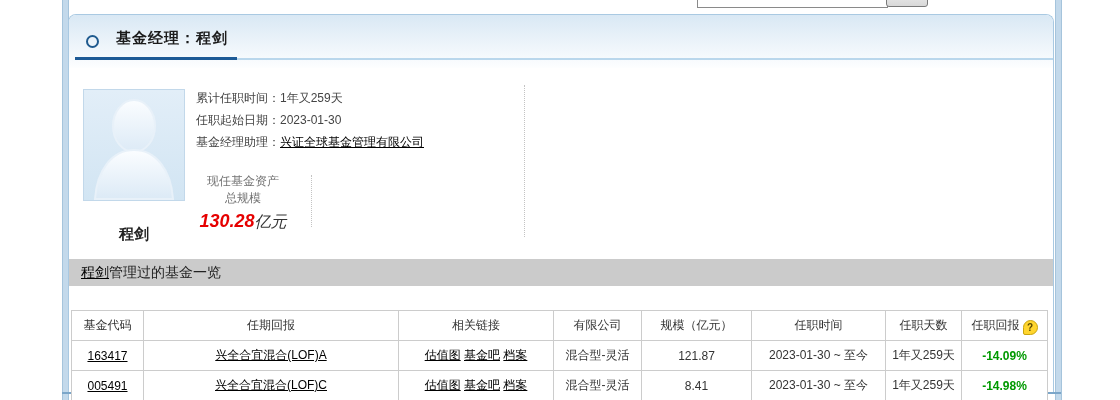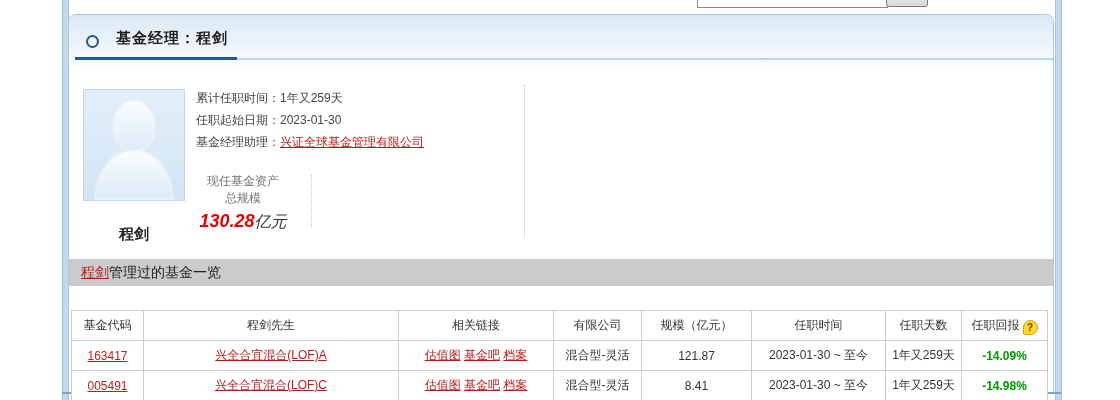--- a/index.html
+++ b/index.html
@@ -25,21 +25,21 @@
   .box-header{position:absolute;left:0;top:0;right:0;height:53px;background:linear-gradient(#d9e8f4,#fdfeff);border-radius:7px 7px 0 0;}
   .ring-icon{position:absolute;left:17px;top:20px;width:9px;height:9px;border:2px solid #1f5a8e;border-radius:50%;background:transparent;}
   .box-title{position:absolute;left:37px;top:14px;font-size:15px;font-weight:bold;color:#1c1c1c;letter-spacing:1px;margin-left:10px;}
   .rule-dark{position:absolute;left:6px;top:42px;width:162px;height:3px;background:#1d5a96;}
   .rule-light{position:absolute;left:168px;top:43px;right:0;height:2px;background:#bad7ec;}
   
   .avatar{position:absolute;left:14px;top:74px;width:100px;height:110px;background:linear-gradient(#e2eef8,#d2e5f3);border:1px solid #c2d8ea;}
   .manager-name{position:absolute;left:14px;top:210px;width:102px;text-align:center;font-size:15px;font-weight:bold;color:#222;}
   .detail-list{position:absolute;left:127px;top:72px;font-size:12px;color:#444;}
   .detail-list .row{height:22px;line-height:22px;}
-  a.lnk{color:#b91c1c;text-decoration:underline;cursor:pointer;}
+  a.lnk{color:#000000;text-decoration:underline;cursor:pointer;}
   .stat{position:absolute;text-align:center;}
   .stat-1{left:112px;top:158px;width:124px;}
   .stat-2{left:236px;top:158px;width:114px;}
   .stat .lbl{font-size:12px;color:#737373;line-height:17px;}
   .stat .val{margin-top:4px;font-size:18px;font-weight:bold;font-style:italic;}
   .red{color:#e60000;}
   .green{color:#009900;}
   .unit{color:#333;font-size:16px;font-weight:normal;}
   .dot-sep{position:absolute;border-left:1px dotted #c3c3c3;}
   .sep-stats{left:242px;top:160px;height:52px;}
@@ -115,21 +115,21 @@
         <col style="width:155px">
         <col style="width:88px">
       <col style="width:110px">
         <col style="width:134px">
         <col style="width:76px">
         <col style="width:86px">
     </colgroup>
     <thead>
       <tr>
         <th>基金代码</th>
-        <th>程剑先生</th>
+        <th>任期回报</th>
         <th>相关链接</th>
         <th>有限公司</th>
         <th>规模（亿元）</th>
         <th>任职时间</th>
         <th>任职天数</th>
         <th><span>任职回报</span><span class="help-icon">?</span></th>
       </tr>
     </thead>
     <tbody>
       <tr>

